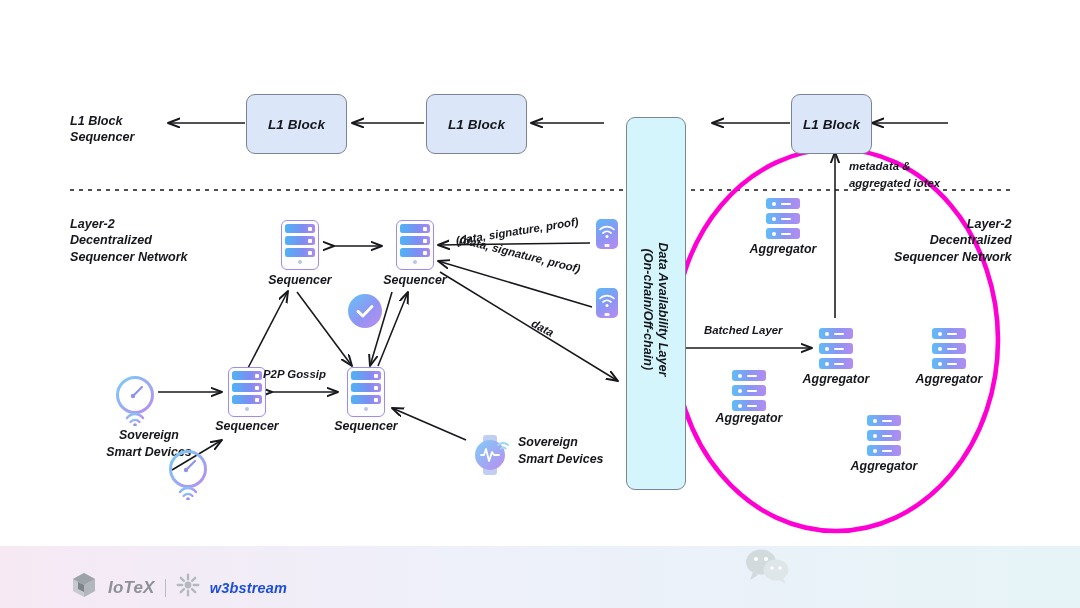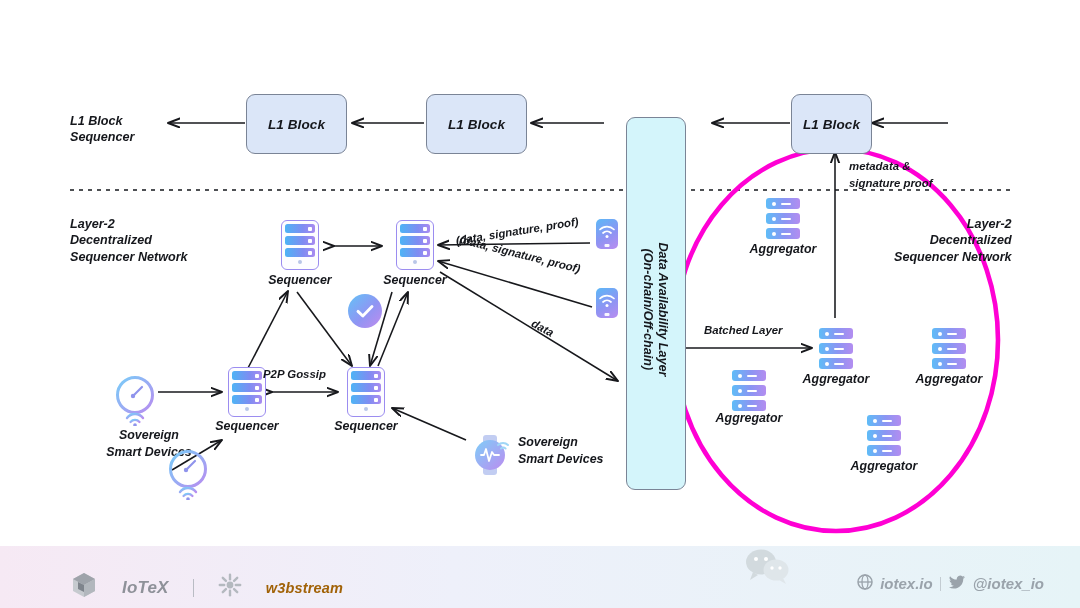--- a/index.html
+++ b/index.html
@@ -47,23 +47,23 @@
   .phone u{position:absolute;left:50%;transform:translateX(-50%);bottom:2.2px;
            width:5px;height:3px;border-radius:1px;background:#fff;opacity:.92;}
 
   
   .chk{position:absolute;width:34px;height:34px;border-radius:50%;
        background:linear-gradient(135deg,#63c3f7 0%,#8f95f3 55%,#c08bee 100%);}
 
   
   .footer{position:absolute;left:0;right:0;bottom:0;height:62px;
           background:linear-gradient(90deg,#f6e9f4 0%,#eef0fa 42%,#e6f4f7 100%);}
-  .brand{position:absolute;left:70px;top:571px;display:flex;align-items:center;gap:24px;
+  .brand{position:absolute;left:70px;top:571px;display:flex;align-items:center;gap:10px;
          font-size:17px;font-weight:700;color:#8e9199;letter-spacing:.2px;}
-  .brand2{font-size:14.5px;font-weight:700;color:#a16207;}
+  .brand2{font-size:14.5px;font-weight:700;color:#1d4ed8;}
   .divider{width:1px;height:18px;background:#b9bcc4;}
   .wm{position:absolute;right:26px;top:546px;font-size:25px;font-weight:400;
       color:#cfd8dd;letter-spacing:1px;white-space:nowrap;}
   .wm-row{position:absolute;right:36px;top:574px;display:flex;align-items:center;gap:7px;
           font-size:15px;font-weight:700;color:#9aa3ab;white-space:nowrap;}
   .wm-sep{width:1px;height:14px;background:#c3ccd2;}
 </style>
 </head>
 <body>
 
@@ -279,54 +279,37 @@
       <circle cx="11" cy="16.5" r="1.5" fill="#fff"></circle>
     </svg>
       <u></u>
   </div>
 
   <div class="arw-lbl" style="left:455px;top:225px;transform:rotate(-9deg);">(data, signature, proof)</div>
   <div class="arw-lbl" style="left:458px;top:248px;transform:rotate(14deg);">(data, signature, proof)</div>
   <div class="arw-lbl" style="left:531px;top:322px;transform:rotate(29deg);">data</div>
   <div class="arw-lbl" style="left:263px;top:368px;text-align:right;">P2P Gossip</div>
   <div class="arw-lbl" style="left:704px;top:324px;">Batched Layer</div>
-  <div class="arw-lbl" style="left:849px;top:158px;line-height:1.5;"><span>metadata &amp;</span><br><span>signature proof</span></div>
+  <div class="arw-lbl" style="left:849px;top:158px;line-height:1.5;"><span>metadata &amp;</span><br><span>aggregated iotex</span></div>
 
   <div class="footer"></div>
 
   <div style="position:absolute;right:289px;top:548px;">
     <svg width="46" height="36" viewBox="0 0 46 36">
       <ellipse cx="16" cy="14" rx="15" ry="12.5" fill="#d2dade"></ellipse>
       <path d="M8 24 L5 32 L13 27 Z" fill="#d2dade"></path>
       <circle cx="11" cy="11" r="2" fill="#fff"></circle>
         <circle cx="21" cy="11" r="2" fill="#fff"></circle>
       <ellipse cx="31" cy="22" rx="12.5" ry="10.5" fill="#dfe6ea"></ellipse>
       <path d="M38 30 L41 36 L34 32 Z" fill="#dfe6ea"></path>
       <circle cx="27" cy="20" r="1.7" fill="#fff"></circle>
         <circle cx="35" cy="20" r="1.7" fill="#fff"></circle>
     </svg>
   </div>
 
-  <div class="wm-row">
-    <span>
-      <svg width="16" height="16" viewBox="0 0 16 16">
-          <circle cx="8" cy="8" r="7" fill="none" stroke="#9aa3ab" stroke-width="1.5"></circle>
-          <ellipse cx="8" cy="8" rx="3" ry="7" fill="none" stroke="#9aa3ab" stroke-width="1.3"></ellipse>
-          <line x1="1" y1="8" x2="15" y2="8" stroke="#9aa3ab" stroke-width="1.3"></line>
-        </svg>
-    </span>
-    <span>iotex.io</span>
-    <span class="wm-sep"></span>
-    <span>
-      <svg width="18" height="15" viewBox="0 0 18 15">
-          <path d="M17 2.1a6.6 6.6 0 0 1-1.9.53A3.3 3.3 0 0 0 16.56.81a6.6 6.6 0 0 1-2.1.8A3.3 3.3 0 0 0 8.84 4.6 9.36 9.36 0 0 1 2.05 1.16a3.3 3.3 0 0 0 1.02 4.4A3.27 3.27 0 0 1 1.57 5.15v.04a3.3 3.3 0 0 0 2.65 3.23 3.3 3.3 0 0 1-1.49.06 3.3 3.3 0 0 0 3.08 2.29A6.62 6.62 0 0 1 .8 12.13a9.33 9.33 0 0 0 5.05 1.48c6.06 0 9.38-5.02 9.38-9.38l-.01-.43A6.7 6.7 0 0 0 17 2.1z" fill="#9aa3ab"></path>
-        </svg>
-    </span>
-    <span>@iotex_io</span>
-  </div>
 
   <div class="brand">
     <span>
       <svg width="28" height="28" viewBox="0 0 28 28">
         <path d="M14 2 L25 8 L25 20 L14 26 L3 20 L3 8 Z" fill="#c6cacf"></path>
         <path d="M14 2 L25 8 L14 14 L3 8 Z" fill="#9ea3aa"></path>
         <path d="M14 14 L25 8 L25 20 L14 26 Z" fill="#b2b7bd"></path>
         <path d="M8 11 L14 14 L14 21 L8 18 Z" fill="#7e848c"></path>
       </svg>
     </span>

